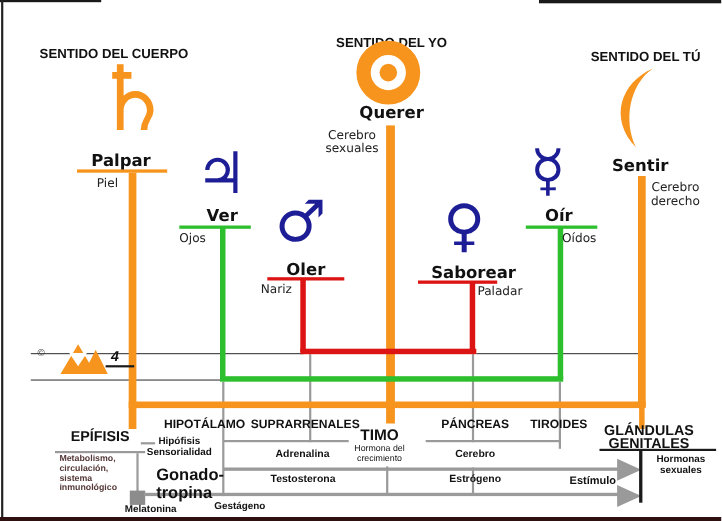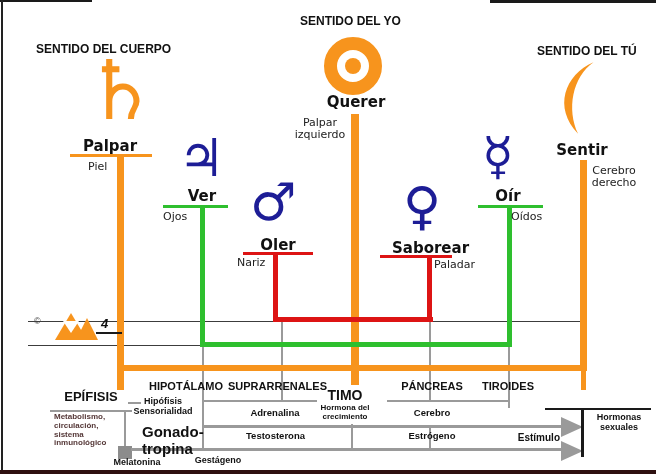--- a/index.html
+++ b/index.html
@@ -80,37 +80,37 @@
   <div class="hline red" style="left:380px;top:255px;width:72px;height:3px;"></div>
   <div class="vline red" style="left:427px;top:257px;width:5px;height:63px;"></div>
   <div class="hline green" style="left:200px;top:342px;width:312px;height:5px;"></div>
   <div class="hline green" style="left:163px;top:205px;width:65px;height:3px;"></div>
   <div class="vline green" style="left:200px;top:207px;width:5px;height:138px;"></div>
   <div class="hline green" style="left:478px;top:205px;width:65px;height:3px;"></div>
   <div class="vline green" style="left:507px;top:207px;width:5px;height:138px;"></div>
   <div class="hline orange" style="left:117px;top:365px;width:470px;height:6px;"></div>
 
   <div class="toph" style="left:36px;top:42px;">SENTIDO DEL CUERPO</div>
-  <div class="toph" style="left:300px;top:14px;width:112px;text-align:left;">SENTIDO DEL YO</div>
+  <div class="toph" style="left:300px;top:32px;width:112px;text-align:center;">SENTIDO DEL YO</div>
   <div class="toph" style="left:537px;top:44px;">SENTIDO DEL TÚ</div>
 
   <div class="planet" style="left:84px;top:50px;font-size:82px;color:var(--orange,#f7941d);">♄</div>
   <div class="sun-ring">
       <div class="sun-dot"></div>
     </div>
   <svg class="abs" style="left:551px;top:58px;" width="58" height="80" viewBox="0 0 60 80">
     <path d="M44,3 C14,16 2,50 28,77 C16,52 22,18 44,3 Z" fill="#f7941d"></path>
   </svg>
   <div class="planet" style="left:178px;top:132px;font-size:52px;">♃</div>
   <div class="planet" style="left:250px;top:176px;font-size:52px;">♂</div>
   <div class="planet" style="left:403px;top:180px;font-size:52px;">♀</div>
   <div class="planet" style="left:482px;top:130px;font-size:52px;">☿</div>
 
   <div class="sense" style="left:318px;top:95px;width:76px;">Querer</div>
-  <div class="organ wrap" style="left:291px;top:117px;width:58px;white-space:normal;">Palpar izquierdo</div>
+  <div class="organ wrap" style="left:291px;top:117px;width:58px;white-space:normal;">Cerebro sexuales</div>
   <div class="sense" style="left:76px;top:139px;width:68px;">Palpar</div>
   <div class="organ" style="left:88px;top:161px;">Piel</div>
   <div class="sense" style="left:552px;top:143px;width:60px;">Sentir</div>
   <div class="organ wrap" style="left:589px;top:165px;width:50px;white-space:normal;">Cerebro derecho</div>
   <div class="sense" style="left:176px;top:189px;width:52px;">Ver</div>
   <div class="organ" style="left:163px;top:211px;">Ojos</div>
   <div class="sense" style="left:486px;top:189px;width:44px;">Oír</div>
   <div class="organ" style="left:511px;top:211px;">Oídos</div>
   <div class="sense" style="left:252px;top:238px;width:52px;">Oler</div>
   <div class="organ" style="left:237px;top:257px;">Nariz</div>
@@ -123,26 +123,27 @@
   <div class="tri" style="left:63px;top:321px;border-left:8px solid transparent;border-right:8px solid transparent;border-top:12px solid #ffffff;"></div>
   <div class="abs" style="left:101px;top:316px;font-size:13px;font-weight:bold;font-style:italic;">4</div>
   <div class="hline blackline" style="left:96px;top:332px;width:26px;height:2px;"></div>
 
   <div class="gland" style="left:48px;top:391px;width:86px;font-size:13px;">EPÍFISIS</div>
   <div class="gland" style="left:143px;top:381px;width:86px;">HIPOTÁLAMO</div>
   <div class="gland" style="left:228px;top:381px;width:95px;">SUPRARRENALES</div>
   <div class="gland" style="left:322px;top:389px;width:46px;font-size:14px;">TIMO</div>
   <div class="gland" style="left:398px;top:381px;width:68px;">PÁNCREAS</div>
   <div class="gland" style="left:480px;top:381px;width:56px;">TIROIDES</div>
+  <div class="gland" style="left:544px;top:385px;width:92px;font-size:13px;">GLÁNDULAS GENITALES</div>
 
   <div class="horm" style="left:128px;top:397px;width:70px;font-size:9px;">Hipófisis Sensorialidad</div>
   <div class="horm" style="left:54px;top:413px;width:64px;font-size:8px;text-align:left;color:var(--maroon,#553838);">Metabolismo, circulación, sistema inmunológico</div>
   <div class="horm" style="left:142px;top:424px;width:48px;font-size:15px;">Gonado-tropina</div>
   <div class="horm" style="left:230px;top:408px;width:90px;">Adrenalina</div>
-  <div class="horm" style="left:314px;top:404px;width:62px;font-size:8px;font-weight:bold;">Hormona del crecimiento</div>
+  <div class="horm" style="left:314px;top:404px;width:62px;font-size:8px;font-weight:normal;">Hormona del crecimiento</div>
   <div class="horm" style="left:398px;top:408px;width:68px;">Cerebro</div>
   <div class="horm" style="left:228px;top:431px;width:95px;">Testosterona</div>
   <div class="horm" style="left:398px;top:431px;width:68px;">Estrógeno</div>
   <div class="horm" style="left:486px;top:432px;width:74px;font-size:10px;text-align:right;">Estímulo</div>
   <div class="horm" style="left:486px;top:456px;width:74px;font-size:10px;text-align:right;margin-top:47px;">Inhibición</div>
   <div class="horm" style="left:104px;top:458px;width:66px;font-size:9px;">Melatonina</div>
   <div class="horm" style="left:185px;top:456px;width:66px;font-size:9px;">Gestágeno</div>
   <div class="horm" style="left:592px;top:413px;width:54px;font-size:9px;">Hormonas sexuales</div>
 
 </div>

